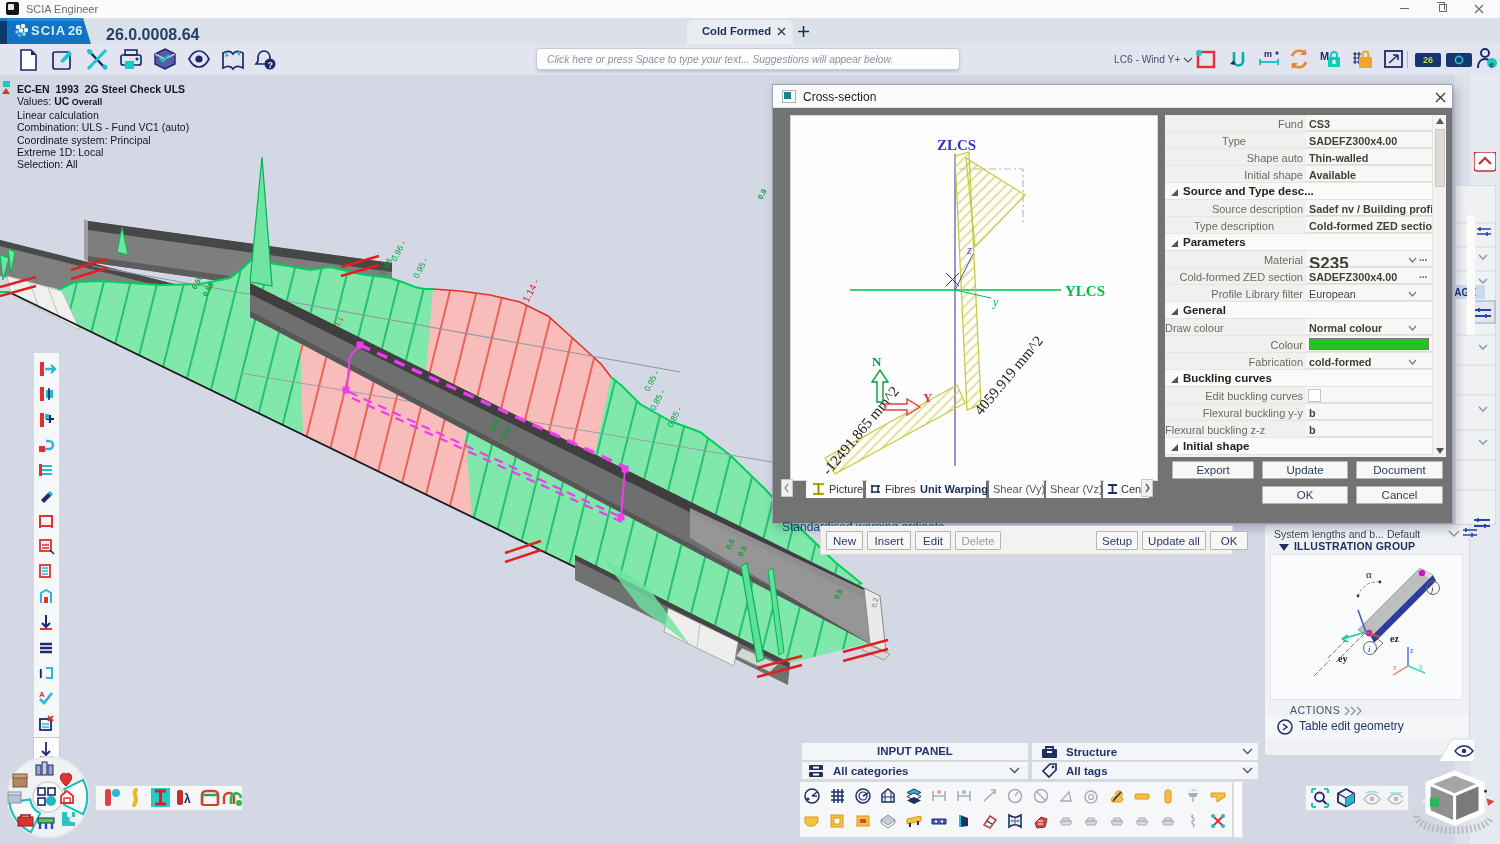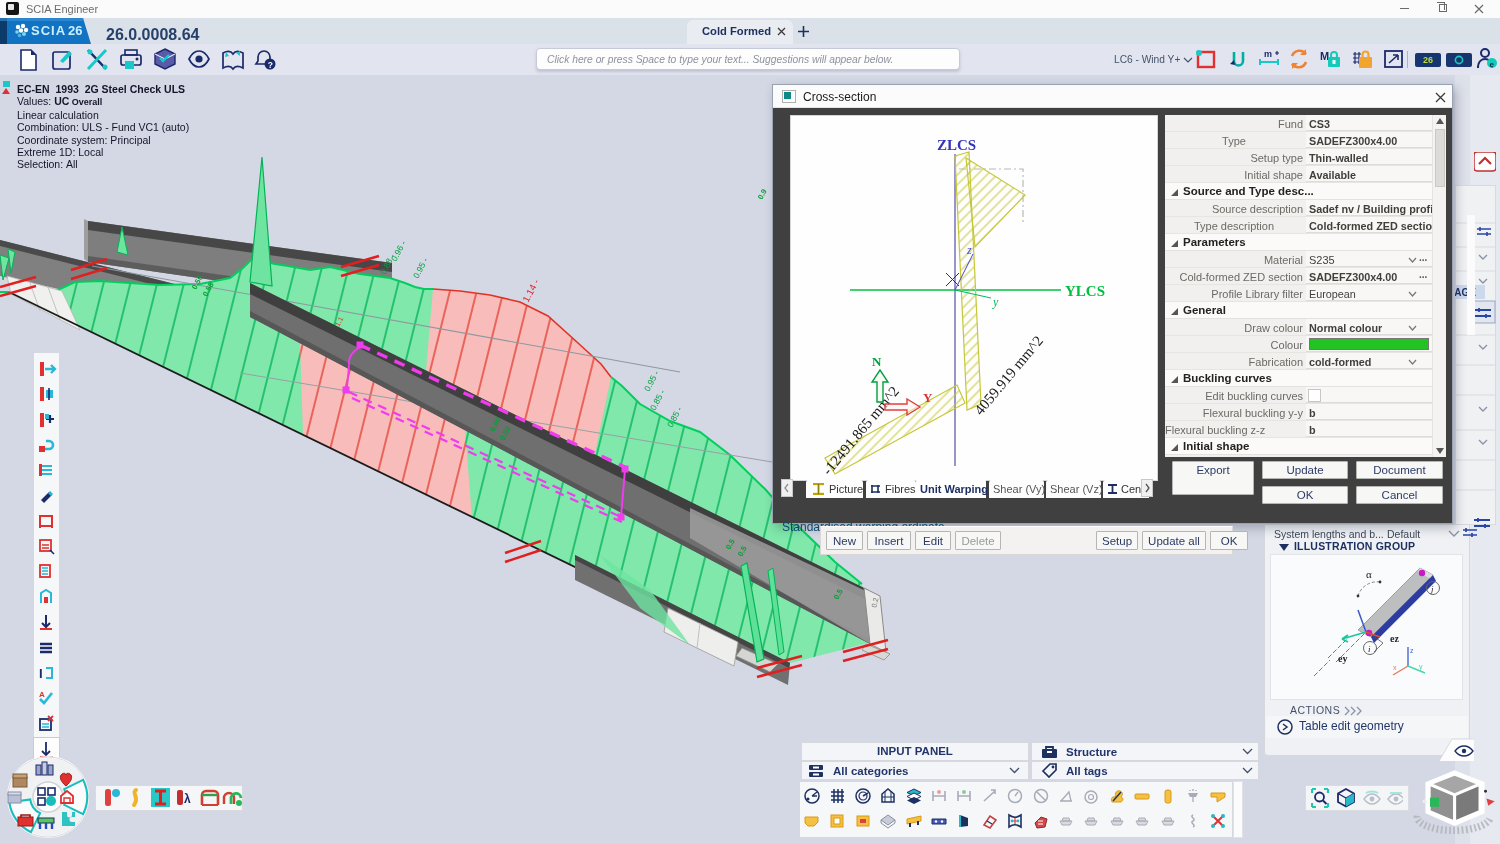--- a/index.html
+++ b/index.html
@@ -700,21 +700,21 @@
  <g fill="none" stroke="#fff" stroke-width="3.4" stroke-linejoin="round">
         <path d="M21,22 L49,11 L77,22 L77,52 L49,64 L21,52 z M21,22 L49,34 L77,22 M49,34 V64"></path>
       </g>
  <rect x="22" y="37" width="10" height="10" fill="#28b858"></rect>
  <path d="M84,38 l9,3 -7,5 z" fill="#e04040"></path>
  <circle cx="16" cy="41" r="2.2" fill="#ececec"></circle>
  <circle cx="83" cy="30" r="1.6" fill="#333"></circle>
     </g>
 </svg>
 
-<div class="abs" style="left:772px;top:84px;width:681px;height:440px;background:#404040;border:1px solid #98a2b0;box-shadow:3px 4px 10px rgba(40,45,70,0.3)">
+<div class="abs" style="left:772px;top:84px;width:681px;height:440px;background:#737373;border:1px solid #98a2b0;box-shadow:3px 4px 10px rgba(40,45,70,0.3)">
  <div class="abs" style="left:0;top:0;width:679px;height:23px;background:#fbfbfb;border-bottom:1px solid #e4e4e4">
   <div class="abs" style="left:9px;top:5px;width:14px;height:13px;border:1px solid #b0b0b0;background:#fff"></div>
   <div class="abs" style="left:11px;top:7px;width:7px;height:7px;background:#0e8a86"></div>
   <div class="abs" style="left:30px;top:5px;font-size:12px;color:#1a1a1a">Cross-section</div>
   <svg class="abs" style="left:662px;top:7px" width="11" height="11">
         <path d="M1,1 L10,10 M10,1 L1,10" stroke="#3a3a3a" stroke-width="1.3"></path>
       </svg>
  </div>
  <div class="abs" style="left:17px;top:30px;width:368px;height:366px;background:#fefefe;border:1px solid #d4d6da"></div>
 </div>
@@ -781,21 +781,21 @@
       <div class="abs" style="left:0;top:3px;width:138px;font-size:11px;color:#6b6a64;text-align:right">Fund</div>
       <div class="abs" style="left:141px;top:0;width:126px;height:16px;background:#f8f7f5;border-bottom:1px solid #dddcd8"></div>
       <div class="abs" style="left:144px;top:3px;font-size:10.8px;font-weight:bold;color:#403f3a;white-space:nowrap">CS3</div>
     </div>
     <div class="abs" style="left:0;top:17px;width:267px;height:17px;border-bottom:1px solid #e6e5e2">
       <div class="abs" style="left:0;top:3px;width:138px;font-size:11px;color:#6b6a64;text-align:center">Type</div>
       <div class="abs" style="left:141px;top:0;width:126px;height:16px;background:#f8f7f5;border-bottom:1px solid #dddcd8"></div>
       <div class="abs" style="left:144px;top:3px;font-size:10.8px;font-weight:bold;color:#403f3a;white-space:nowrap">SADEFZ300x4.00</div>
     </div>
     <div class="abs" style="left:0;top:34px;width:267px;height:17px;border-bottom:1px solid #e6e5e2">
-      <div class="abs" style="left:0;top:3px;width:138px;font-size:11px;color:#6b6a64;text-align:right">Setup type</div>
+      <div class="abs" style="left:0;top:3px;width:138px;font-size:11px;color:#6b6a64;text-align:right">Shape auto</div>
       <div class="abs" style="left:141px;top:0;width:126px;height:16px;background:#f8f7f5;border-bottom:1px solid #dddcd8"></div>
       <div class="abs" style="left:144px;top:3px;font-size:10.8px;font-weight:bold;color:#403f3a;white-space:nowrap">Thin-walled</div>
     </div>
     <div class="abs" style="left:0;top:51px;width:267px;height:17px;border-bottom:1px solid #e6e5e2">
       <div class="abs" style="left:0;top:3px;width:138px;font-size:11px;color:#6b6a64;text-align:right">Initial shape</div>
       <div class="abs" style="left:141px;top:0;width:126px;height:16px;background:#f8f7f5;border-bottom:1px solid #dddcd8"></div>
       <div class="abs" style="left:144px;top:3px;font-size:10.8px;font-weight:bold;color:#403f3a;white-space:nowrap">Available</div>
     </div>
     <div class="abs" style="left:0;top:68px;width:267px;height:17px;background:#fbfaf9;border-bottom:1px solid #e3e2df">
       <svg class="abs" style="left:6px;top:5px" width="8" height="8">
@@ -815,21 +815,21 @@
     </div>
     <div class="abs" style="left:0;top:119px;width:267px;height:17px;background:#fbfaf9;border-bottom:1px solid #e3e2df">
       <svg class="abs" style="left:6px;top:5px" width="8" height="8">
         <path d="M7,1 V8 H0 z" fill="#555"></path>
       </svg>
       <div class="abs" style="left:18px;top:2px;font-size:11.5px;font-weight:bold;color:#23221e">Parameters</div>
     </div>
     <div class="abs" style="left:0;top:136px;width:267px;height:17px;border-bottom:1px solid #e6e5e2">
       <div class="abs" style="left:0;top:3px;width:138px;font-size:11px;color:#6b6a64;text-align:right">Material</div>
       <div class="abs" style="left:141px;top:0;width:126px;height:16px;background:#f8f7f5;border-bottom:1px solid #dddcd8"></div>
-      <div class="abs" style="left:144px;top:3px;font-size:11px;font-weight:normal;color:#403f3a;white-space:nowrap">S235</div>
+      <div class="abs" style="left:144px;top:3px;font-size:17px;font-weight:bold;color:#403f3a;white-space:nowrap">S235</div>
       <svg class="abs" style="left:243px;top:6px" width="9" height="7">
         <path d="M1,1 l3.5,4 L8,1" stroke="#777" stroke-width="1.2" fill="none"></path>
       </svg>
       <div class="abs" style="left:254px;top:1px;font-size:10px;font-weight:bold;color:#555">...</div>
     </div>
     <div class="abs" style="left:0;top:153px;width:267px;height:17px;border-bottom:1px solid #e6e5e2">
       <div class="abs" style="left:0;top:3px;width:138px;font-size:11px;color:#6b6a64;text-align:right">Cold-formed ZED section</div>
       <div class="abs" style="left:141px;top:0;width:126px;height:16px;background:#f8f7f5;border-bottom:1px solid #dddcd8"></div>
       <div class="abs" style="left:144px;top:3px;font-size:10.8px;font-weight:bold;color:#403f3a;white-space:nowrap">SADEFZ300x4.00</div>
       <div class="abs" style="left:254px;top:1px;font-size:10px;font-weight:bold;color:#555">...</div>
@@ -842,21 +842,21 @@
         <path d="M1,1 l3.5,4 L8,1" stroke="#777" stroke-width="1.2" fill="none"></path>
       </svg>
     </div>
     <div class="abs" style="left:0;top:187px;width:267px;height:17px;background:#fbfaf9;border-bottom:1px solid #e3e2df">
       <svg class="abs" style="left:6px;top:5px" width="8" height="8">
         <path d="M7,1 V8 H0 z" fill="#555"></path>
       </svg>
       <div class="abs" style="left:18px;top:2px;font-size:11.5px;font-weight:bold;color:#23221e">General</div>
     </div>
     <div class="abs" style="left:0;top:204px;width:267px;height:17px;border-bottom:1px solid #e6e5e2">
-      <div class="abs" style="left:0;top:3px;width:138px;font-size:11px;color:#6b6a64;text-align:right">Draw colour</div>
+      <div class="abs" style="left:0;top:3px;width:138px;font-size:11px;color:#6b6a64;">Draw colour</div>
       <div class="abs" style="left:141px;top:0;width:126px;height:16px;background:#f8f7f5;border-bottom:1px solid #dddcd8"></div>
       <div class="abs" style="left:144px;top:3px;font-size:10.8px;font-weight:bold;color:#403f3a;white-space:nowrap">Normal colour</div>
       <svg class="abs" style="left:243px;top:6px" width="9" height="7">
         <path d="M1,1 l3.5,4 L8,1" stroke="#777" stroke-width="1.2" fill="none"></path>
       </svg>
     </div>
     <div class="abs" style="left:0;top:221px;width:267px;height:17px;border-bottom:1px solid #e6e5e2">
       <div class="abs" style="left:0;top:3px;width:138px;font-size:11px;color:#6b6a64;text-align:right">Colour</div>
       <div class="abs" style="left:141px;top:0;width:126px;height:16px;background:#f8f7f5;border-bottom:1px solid #dddcd8"></div>
       <div class="abs" style="left:144px;top:2px;width:120px;height:12px;background:#22c322;border:1px solid #777"></div>
@@ -900,21 +900,21 @@
 
 <div class="abs" style="left:1432px;top:115px;width:14px;height:342px;background:#f4f3f1;border-left:1px solid #e5e4e1">
  <svg class="abs" style="left:3px;top:3px" width="8" height="7">
       <path d="M4,0 L8,6 H0 z" fill="#555"></path>
     </svg>
  <svg class="abs" style="left:3px;top:332px" width="8" height="7">
       <path d="M4,7 L8,1 H0 z" fill="#555"></path>
     </svg>
  <div class="abs" style="left:2px;top:14px;width:10px;height:58px;background:#dcdbd8;border:1px solid #c9c8c5"></div>
 </div>
-<div class="btn" style="left:1172px;top:461px;width:82px;height:34px;line-height:17px">Export</div>
+<div class="btn" style="left:1172px;top:461px;width:82px;height:18px;line-height:17px">Export</div>
 <div class="btn" style="left:1262px;top:461px;width:86px;height:18px;line-height:17px">Update</div>
 <div class="btn" style="left:1356px;top:461px;width:87px;height:18px;line-height:17px">Document</div>
 <div class="btn" style="left:1262px;top:486px;width:86px;height:18px;line-height:17px">OK</div>
 <div class="btn" style="left:1356px;top:486px;width:87px;height:18px;line-height:17px">Cancel</div>
 <div class="abs" style="left:820px;top:526px;width:413px;height:29px;background:#f3f2f1;border:1px solid #d9d8d6;border-top:1px solid #fff"></div>
 <div class="btn" style="left:826px;top:531px;width:37px;height:19px;line-height:18px;color:#2c3a66">New</div>
 <div class="btn" style="left:867px;top:531px;width:44px;height:19px;line-height:18px;color:#2c3a66">Insert</div>
 <div class="btn" style="left:915px;top:531px;width:36px;height:19px;line-height:18px;color:#2c3a66">Edit</div>
 <div class="btn" style="left:955px;top:531px;width:46px;height:19px;line-height:18px;color:#9a9a98">Delete</div>
 <div class="btn" style="left:1096px;top:531px;width:42px;height:19px;line-height:18px;color:#2c3a66">Setup</div>

